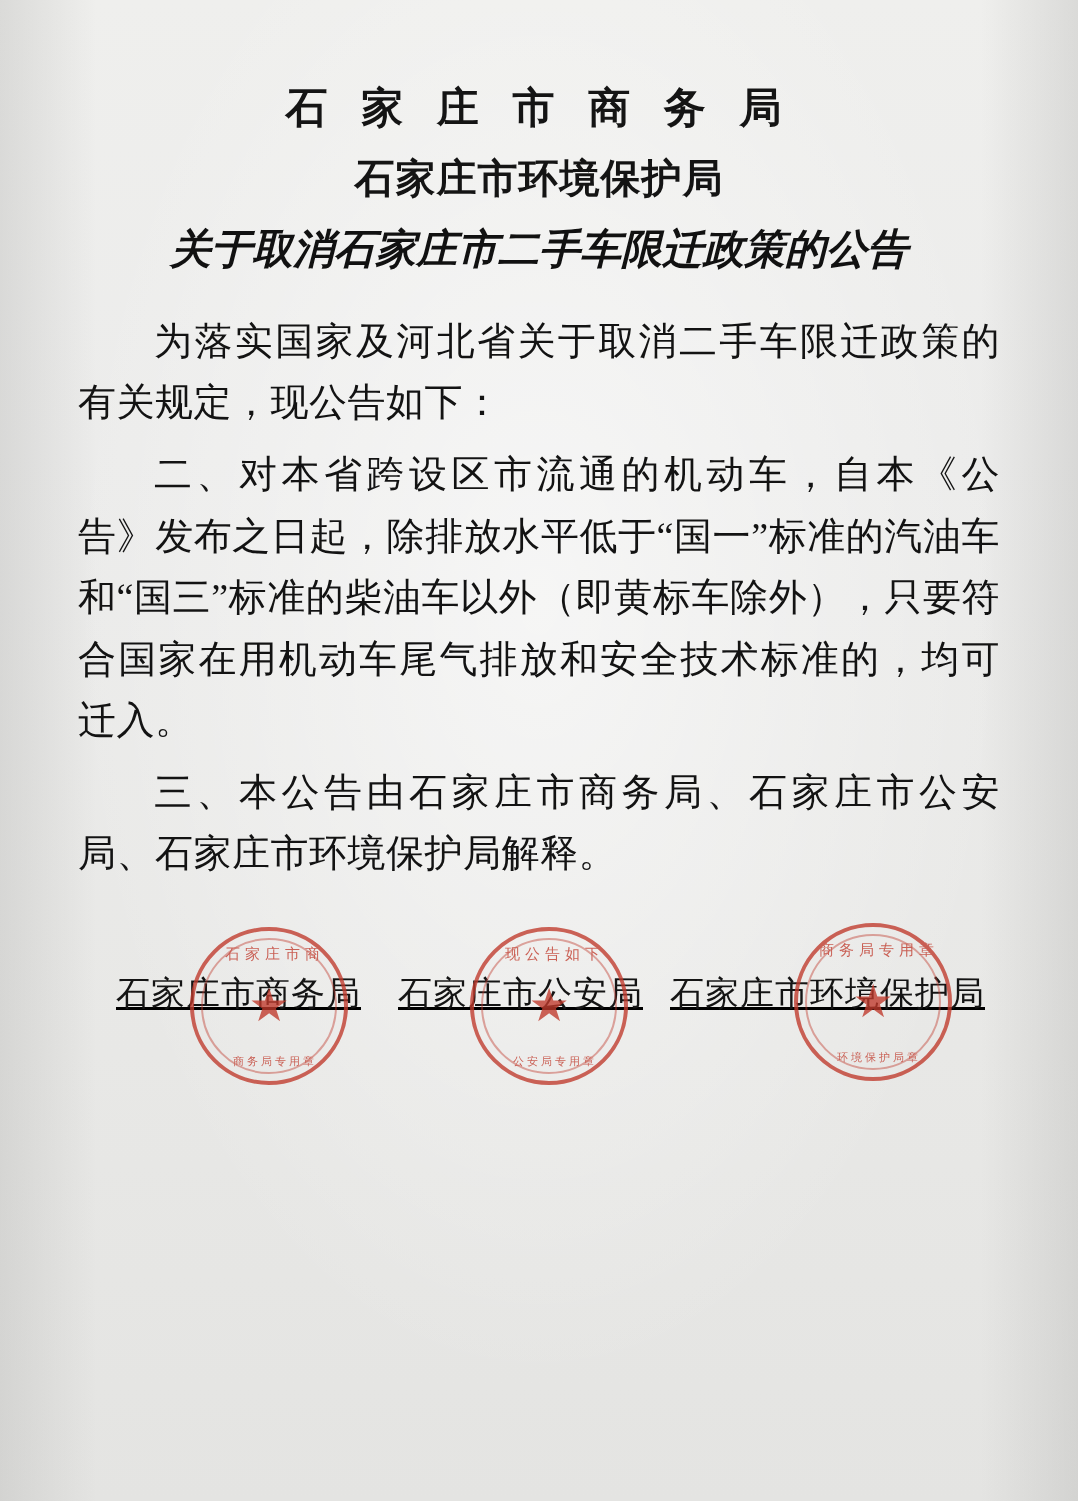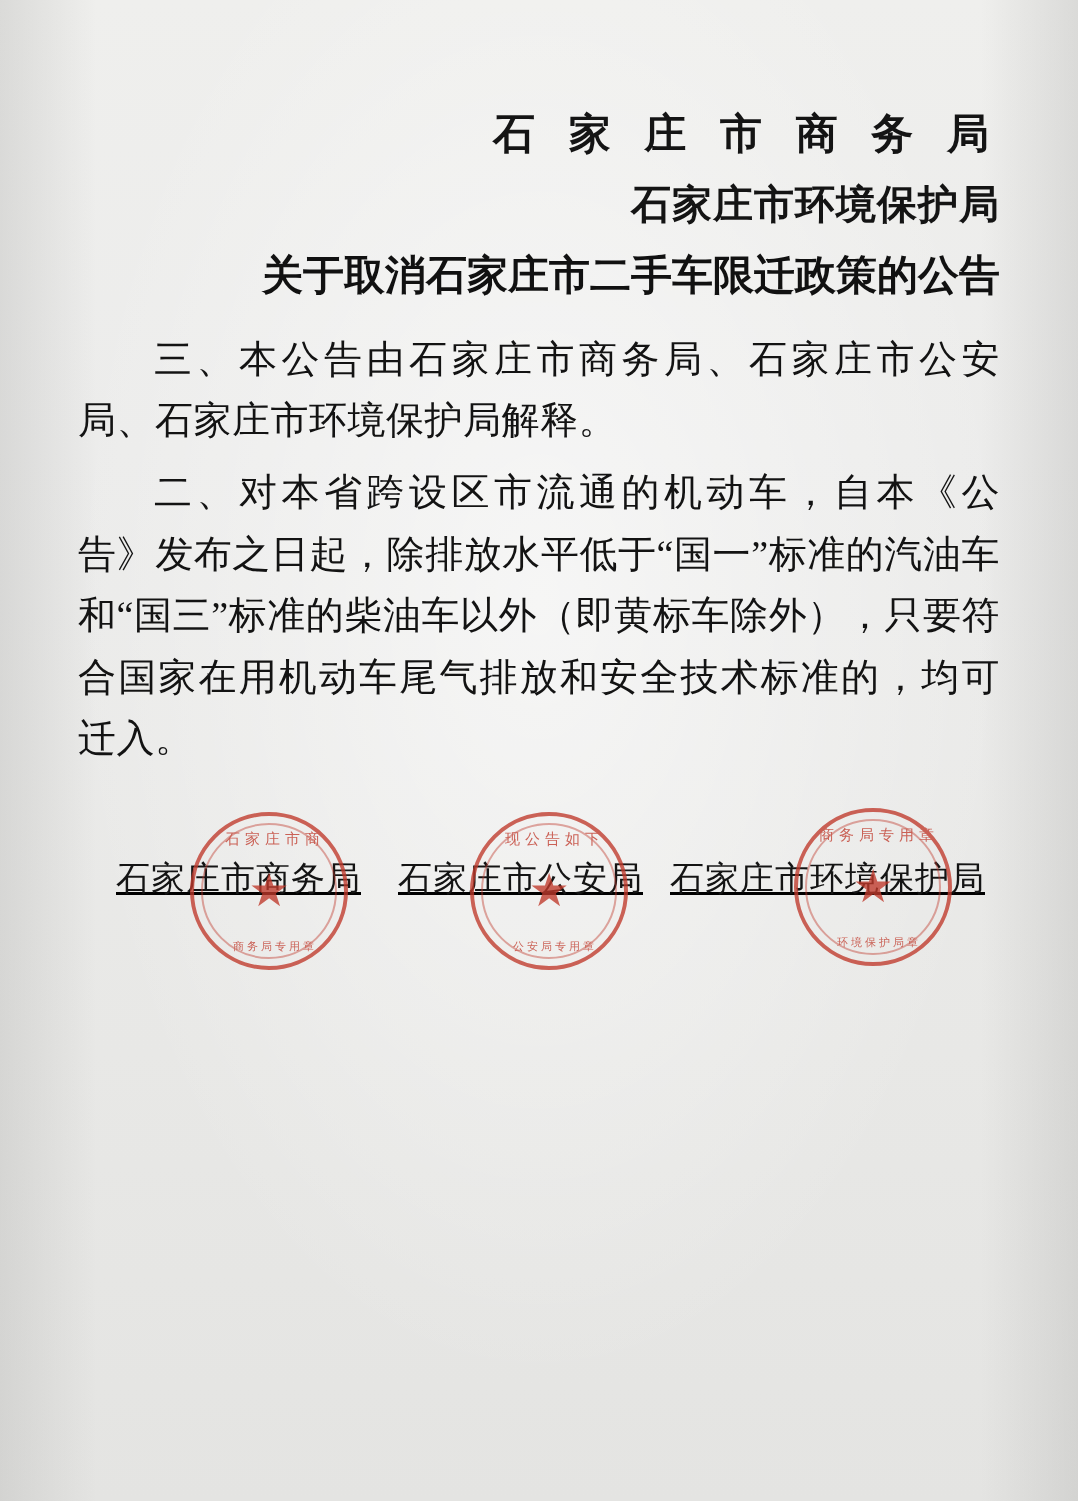--- a/index.html
+++ b/index.html
@@ -29,22 +29,22 @@
     background:
       radial-gradient(ellipse at 50% 40%, rgba(255,255,255,0.55) 0%, rgba(255,255,255,0) 62%),
       linear-gradient(90deg, rgba(180,180,178,0.35) 0%, rgba(255,255,255,0) 9%, rgba(255,255,255,0) 91%, rgba(180,180,178,0.35) 100%);
     pointer-events: none;
   }
   .content {
     position: relative;
     padding: 0 78px;
   }
   .title-block {
-    padding-top: 106px;
-    text-align: right;
+    padding-top: 80px;
+    text-align: center;
   }
   .org-line {
     font-family: "Liberation Sans", "DejaVu Sans", sans-serif;
     font-weight: bold;
     color: #141414;
     line-height: 1.34;
   }
   .org-1, .org-2 {
     font-size: 42px;
     letter-spacing: 11px;
@@ -55,21 +55,22 @@
     letter-spacing: 1px;
     margin-bottom: 16px;
   }
   .doc-title {
     font-family: "Liberation Sans", "DejaVu Sans", sans-serif;
     font-weight: bold;
     font-size: 41px;
     color: #111;
     letter-spacing: 0px;
     margin-top: 6px;
-    margin-bottom: 26px;
+    margin-bottom: 34px;
+    font-style: italic;
   }
   .body-text {
     font-family: "Liberation Serif", "DejaVu Serif", serif;
     font-size: 38px;
     color: #131313;
     line-height: 1.62;
     text-align: justify;
     text-justify: inter-ideograph;
     letter-spacing: 0.5px;
   }
@@ -156,22 +157,23 @@
 <div class="page">
   <div class="content">
 
     <div class="title-block">
       <div class="org-line org-1">石 家 庄 市 商 务 局</div>
       <div class="org-line org-3">石家庄市环境保护局</div>
       <div class="doc-title">关于取消石家庄市二手车限迁政策的公告</div>
     </div>
 
     <div class="body-text">
+      <p class="para">为落实国家及河北省关于取消二手车限迁政策的有关规定，现公告如下：</p>
+      <p class="para">二、对本省跨设区市流通的机动车，自本《公告》发布之日起，除排放水平低于“国一”标准的汽油车和“国三”标准的柴油车以外（即黄标车除外），只要符合国家在用机动车尾气排放和安全技术标准的，均可迁入。</p>
       <p class="para">三、本公告由石家庄市商务局、石家庄市公安局、石家庄市环境保护局解释。</p>
-      <p class="para">二、对本省跨设区市流通的机动车，自本《公告》发布之日起，除排放水平低于“国一”标准的汽油车和“国三”标准的柴油车以外（即黄标车除外），只要符合国家在用机动车尾气排放和安全技术标准的，均可迁入。</p>
     </div>
 
     <div class="seal-row">
 
       <div class="sig-group g1">
         <span class="sig-text">石家庄市商务局</span>
       </div>
       <div class="sig-group g2">
         <span class="sig-text">石家庄市公安局</span>
       </div>

